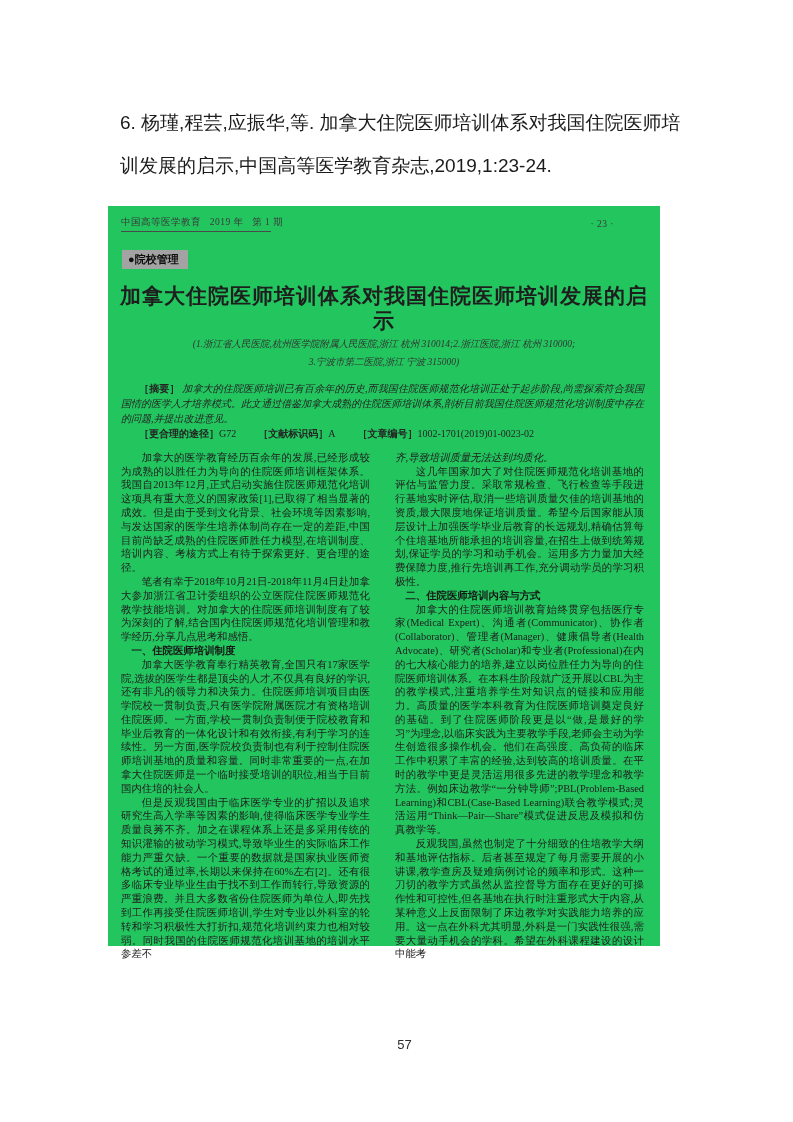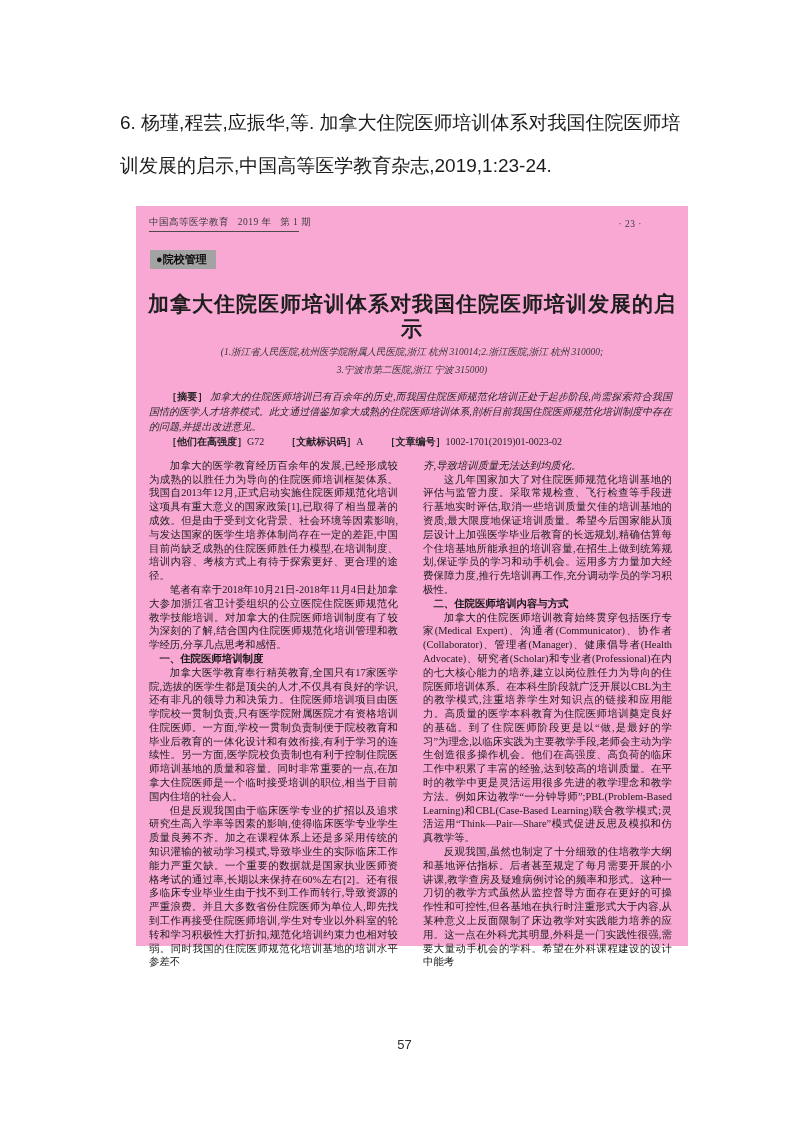--- a/index.html
+++ b/index.html
@@ -12,35 +12,35 @@
   }
   
   .citation{
     position:absolute;left:120px;top:101px;width:562px;
     font-family:"Liberation Sans","DejaVu Sans",sans-serif;
     font-size:19px;line-height:43px;color:#1b1b1b;
     text-align:left;
   }
   
   .scan{
-    position:absolute;left:136px;top:206px;width:552px;height:740px;
-    background:#f9a8d4;color:#2e2e2e;
+    position:absolute;left:108px;top:206px;width:552px;height:740px;
+    background:#22c55e;color:#2e2e2e;
     filter:blur(0.25px);
   }
   .scan-header{
     display:flex;justify-content:space-between;align-items:flex-end;
     padding:10px 46px 0 13px;
     font-size:9.5px;color:#3a3a3a;letter-spacing:0.5px;
   }
   .header-rule{
     margin:2px 0 0 13px;width:150px;height:0;
     border-bottom:1px solid #4a4a4a;
   }
   .section-tag{
-    display:inline-block;margin:18px 0 8px 14px;
+    display:inline-block;margin:18px 0 0 14px;
     background:#a3a3a3;color:#0f0f0f;
     font-family:"Liberation Sans","DejaVu Sans",sans-serif;
     font-weight:bold;font-size:11px;line-height:1;
     padding:4px 9px 4px 6px;
   }
   .article-title{
     margin:14px 12px 0 12px;
     text-align:center;
     font-family:"Liberation Sans","DejaVu Sans",sans-serif;
     font-size:21px;font-weight:bold;color:#1e1e1e;
@@ -124,21 +124,21 @@
 
     <div class="article-title">加拿大住院医师培训体系对我国住院医师培训发展的启示</div>
 
 
     <div class="affil">(1.浙江省人民医院,杭州医学院附属人民医院,浙江 杭州 310014;2.浙江医院,浙江 杭州 310000;</div>
     <div class="affil">3.宁波市第二医院,浙江 宁波 315000)</div>
 
     <div class="abstract"><span class="lbl">［摘要］</span><span> 加拿大的住院医师培训已有百余年的历史,而我国住院医师规范化培训正处于起步阶段,尚需探索符合我国国情的医学人才培养模式。此文通过借鉴加拿大成熟的住院医师培训体系,剖析目前我国住院医师规范化培训制度中存在的问题,并提出改进意见。</span></div>
 
 
-    <div class="meta-line"><span class="lbl">［他们在高强度］</span><span class="val">G72</span><span class="lbl">［文献标识码］</span><span class="val">A</span><span class="lbl">［文章编号］</span><span class="val">1002-1701(2019)01-0023-02</span></div>
+    <div class="meta-line"><span class="lbl">［更合理的途径］</span><span class="val">G72</span><span class="lbl">［文献标识码］</span><span class="val">A</span><span class="lbl">［文章编号］</span><span class="val">1002-1701(2019)01-0023-02</span></div>
 
     <div class="columns">
       <div class="col" id="col-left">
           <div class="p">加拿大的医学教育经历百余年的发展,已经形成较为成熟的以胜任力为导向的住院医师培训框架体系。我国自2013年12月,正式启动实施住院医师规范化培训这项具有重大意义的国家政策[1],已取得了相当显著的成效。但是由于受到文化背景、社会环境等因素影响,与发达国家的医学生培养体制尚存在一定的差距,中国目前尚缺乏成熟的住院医师胜任力模型,在培训制度、培训内容、考核方式上有待于探索更好、更合理的途径。</div>
           <div class="p">笔者有幸于2018年10月21日-2018年11月4日赴加拿大参加浙江省卫计委组织的公立医院住院医师规范化教学技能培训。对加拿大的住院医师培训制度有了较为深刻的了解,结合国内住院医师规范化培训管理和教学经历,分享几点思考和感悟。</div>
           <div class="h">一、住院医师培训制度</div>
           <div class="p">加拿大医学教育奉行精英教育,全国只有17家医学院,选拔的医学生都是顶尖的人才,不仅具有良好的学识,还有非凡的领导力和决策力。住院医师培训项目由医学院校一贯制负责,只有医学院附属医院才有资格培训住院医师。一方面,学校一贯制负责制便于院校教育和毕业后教育的一体化设计和有效衔接,有利于学习的连续性。另一方面,医学院校负责制也有利于控制住院医师培训基地的质量和容量。同时非常重要的一点,在加拿大住院医师是一个临时接受培训的职位,相当于目前国内住培的社会人。</div>
           <div class="p">但是反观我国由于临床医学专业的扩招以及追求研究生高入学率等因素的影响,使得临床医学专业学生质量良莠不齐。加之在课程体系上还是多采用传统的知识灌输的被动学习模式,导致毕业生的实际临床工作能力严重欠缺。一个重要的数据就是国家执业医师资格考试的通过率,长期以来保持在60%左右[2]。还有很多临床专业毕业生由于找不到工作而转行,导致资源的严重浪费。并且大多数省份住院医师为单位人,即先找到工作再接受住院医师培训,学生对专业以外科室的轮转和学习积极性大打折扣,规范化培训约束力也相对较弱。同时我国的住院医师规范化培训基地的培训水平参差不</div>
         </div>
       <div class="col" id="col-right">

